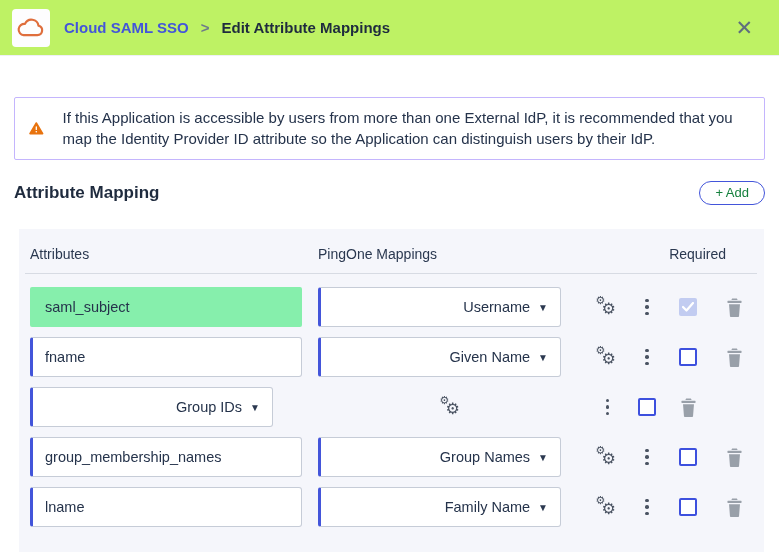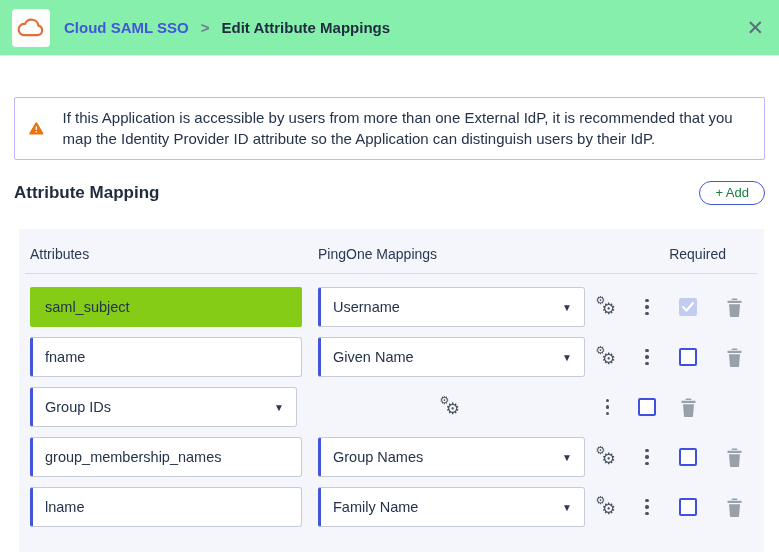--- a/index.html
+++ b/index.html
@@ -4,22 +4,22 @@
 <style>
   * { box-sizing: border-box; }
   html,body { margin:0; padding:0; }
   body {
     width:779px; height:552px; position:relative; overflow:hidden;
     background:#ffffff; font-family:"Liberation Sans", sans-serif; color:#25334B;
   }
 
   
   .topbar {
-    height:56px; background:#86efac; border-bottom:1px solid #EEF0F4;
-    display:flex; align-items:center; padding:0 9px 0 12px;
+    height:56px; background:#bef264; border-bottom:1px solid #EEF0F4;
+    display:flex; align-items:center; padding:0 20px 0 12px;
   }
   .logo-tile {
     width:38px; height:38px; background:#FDFDFE; border-radius:4px;
     display:flex; align-items:center; justify-content:center; margin-right:14px;
   }
   .crumb-app { color:#4355DA; font-weight:bold; font-size:15px; cursor:pointer; }
   .crumb-sep { color:#6E7A8A; font-size:15px; font-weight:bold; margin:0 12px; }
   .crumb-page { color:#1F2B3E; font-weight:bold; font-size:15px; }
   .close-btn {
     margin-left:auto; color:#5F6E7E; font-size:21px; line-height:1;
@@ -60,23 +60,23 @@
     display:grid; grid-template-columns:288px 267px 45px 34px 48px 44px;
     align-items:center; margin-bottom:10px; height:40px;
   }
   .field {
     height:40px; background:#fff; border:1px solid #C6CCD7; border-left:3px solid #4355DA;
     border-radius:3px; display:flex; align-items:center; padding:0 12px;
     font-size:14.5px; color:#25334B;
   }
   .attr-field { width:272px; }
   .attr-field.locked {
-    background:#84cc16; border:none; padding:0 15px; border-radius:2px;
-  }
-  .select-field { width:267px; justify-content:space-between; cursor:pointer; }
+    background:#86efac; border:none; padding:0 15px; border-radius:2px;
+  }
+  .select-field { width:243px; justify-content:flex-end; cursor:pointer; }
   .caret { font-size:10px; color:#2B3850; margin-left:8px; }
 
   .cell { display:flex; align-items:center; justify-content:center; }
 
   .gear-wrap { position:relative; width:24px; height:22px; cursor:pointer; }
   .gear-wrap .g-small { position:absolute; left:0; top:-2px; font-size:11px; color:#4A5362; }
   .gear-wrap .g-big   { position:absolute; left:6px; top:3px; font-size:16px; color:#4A5362; }
 
   .kebab { display:flex; flex-direction:column; gap:3px; cursor:pointer; padding:3px; }
   .kebab i { width:3.5px; height:3.5px; border-radius:50%; background:#4A5362; display:block; }

